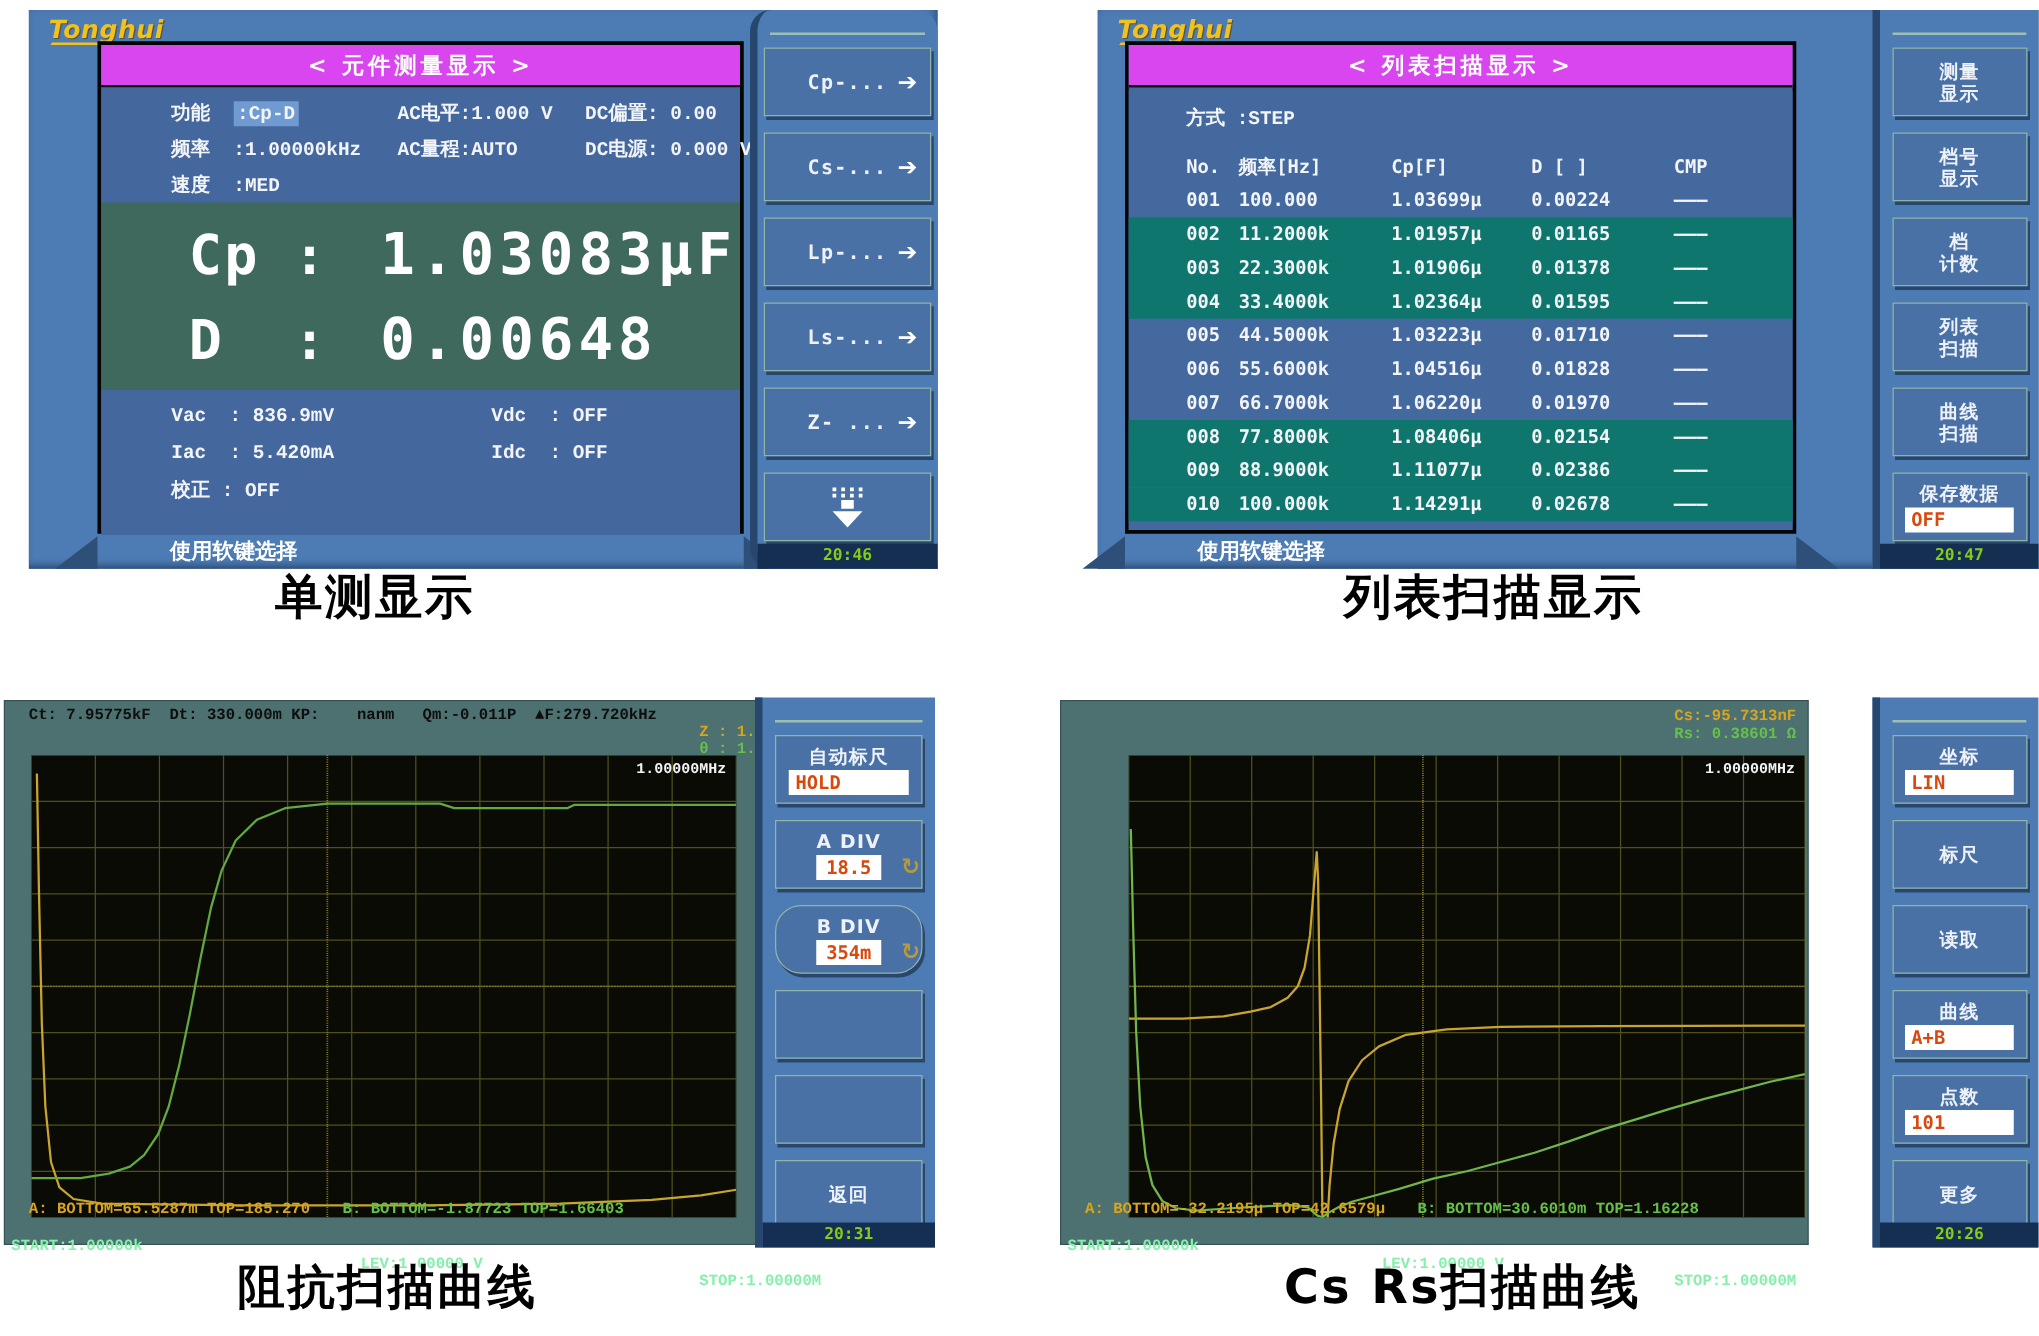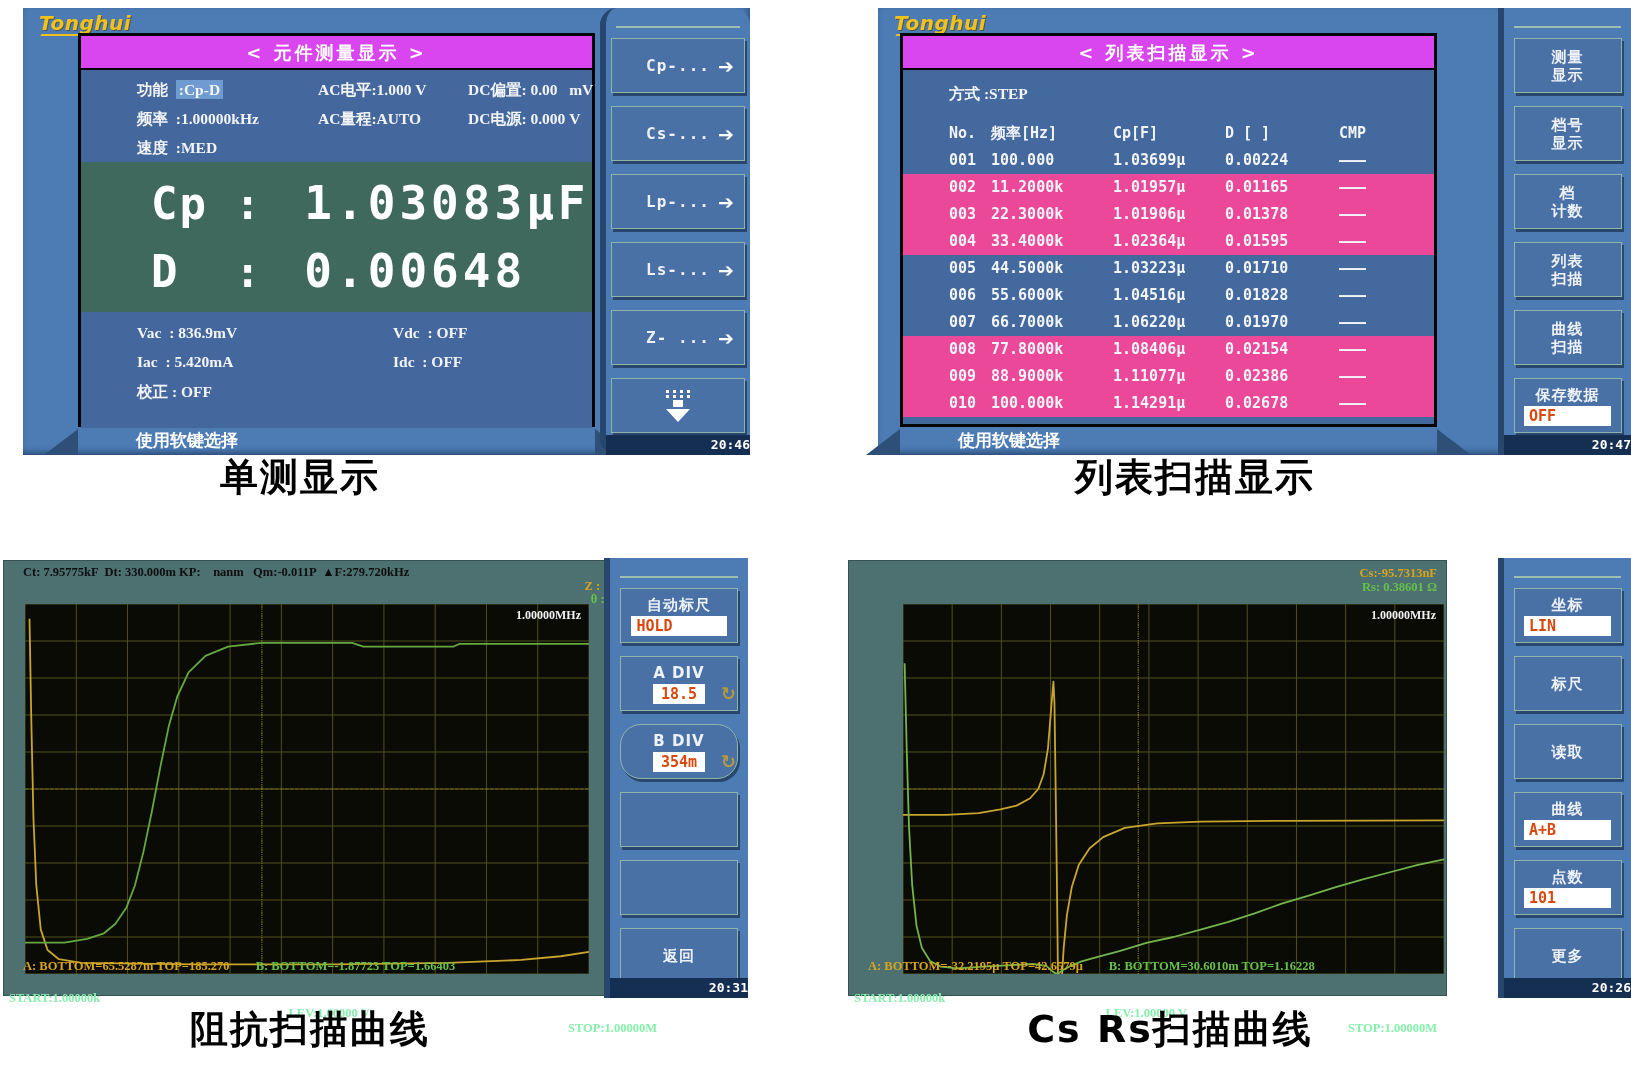--- a/index.html
+++ b/index.html
@@ -11,21 +11,21 @@
   .unit.blue { background:#4d7cb5; box-shadow: inset 0 -5px 7px -3px rgba(12,28,55,.55), inset -5px 0 7px -3px rgba(12,28,55,.35); }
 
   .logo { position:absolute; left:16px; top:3px; color:#f2c21c; font:italic bold 20px "DejaVu Sans",sans-serif;
           text-shadow:1px 1px 0 rgba(90,60,0,.6); letter-spacing:0.5px; }
   .logo::after { content:""; position:absolute; left:2px; right:8px; bottom:-1px; height:2px; background:#f2c21c; transform:skewX(-35deg); }
 
   .screen { position:absolute; border:3px solid #050505; background:#44689e; }
   .titlebar { height:34px; background:#d946ef; border-bottom:2px solid #050505; color:#fff;
               font-weight:bold; font-size:18px; line-height:33px; text-align:center; letter-spacing:3px; }
 
-  .lcd { font-family:Liberation Serif, serif; font-weight:bold; white-space:pre; }
+  .lcd { font-family:Liberation Mono, monospace; font-weight:bold; white-space:pre; }
 
   
   .tl-params { position:relative; height:92px; background:#44689e; }
   .p-cell { position:absolute; color:#f2f4f8; font-size:15.5px; }
   .r1 { top:10px; } .r2 { top:39px; } .r3 { top:68px; }
   .c1 { left:56px; } .c2 { left:237px; } .c3 { left:387px; }
   .hl { background:#6f9bd0; padding:1px 3px; }
   .tl-meas { position:relative; height:150px; background:#40695d; color:#fff; }
   .m-row { position:absolute; left:0; right:0; display:flex; align-items:baseline; }
   .m-row.first { top:14px; } .m-row.second { top:82px; }
@@ -58,28 +58,28 @@
   .sk-value { background:#ffffff; color:#d8490f; font:bold 15px "DejaVu Sans Mono",monospace;
               padding:1px 5px; min-width:52px; text-align:center; white-space:pre; }
   .sk-value.full { width:82%; text-align:left; }
   .sk-knob { position:absolute; right:1px; color:#b39a3a; font-size:18px; font-family:"DejaVu Sans",sans-serif; }
   .pd-wrap { display:flex; flex-direction:column; align-items:center; gap:2px; }
   .pd-dots { display:flex; gap:4px; }
   .pd-dots i { width:3px; height:3px; background:#fff; }
   .pd-stem { width:10px; height:7px; background:#fff; }
   .pd-head { width:0; height:0; border-left:12px solid transparent; border-right:12px solid transparent; border-top:13px solid #fff; }
   .time-strip { position:absolute; left:0; right:0; bottom:0; height:20px; background:#152f52;
-                color:#ffffff; font:bold 13px "DejaVu Sans Mono",monospace; text-align:right; line-height:20px; }
+                color:#84cc16; font:bold 13px "DejaVu Sans Mono",monospace; text-align:center; line-height:20px; }
 
   
   .table-zone { position:absolute; left:0; right:0; top:36px; bottom:0; background:#43699e; }
   .mode-row { position:absolute; left:46px; top:12px; color:#f2f4f8; font-size:15.5px; }
   .t-body { position:absolute; left:0; right:0; top:48px; }
   .t-row { position:relative; height:27px; }
-  .t-row.band-green { background:#ec4899; }
+  .t-row.band-green { background:#0f766e; }
   .t-row.band-blue { background:transparent; }
   .tcol { position:absolute; top:4px; color:#f2f4f8; font:bold 15px "DejaVu Sans Mono","DejaVu Sans",monospace; white-space:pre; }
   .tcol0{left:46px;} .tcol1{left:88px;} .tcol2{left:210px;} .tcol3{left:322px;} .tcol4{left:436px;}
 
   
   .graph-screen { position:absolute; background:#4d7170; box-shadow:inset 0 0 0 1px rgba(20,40,40,.4); }
   .g-head1 { position:absolute; left:20px; top:5px; color:#0e0e0e; font-size:12.5px; }
   .g-read { position:absolute; right:10px; font-size:12.5px; }
   .g-z { top:19px; color:#d7a51f; } .g-theta { top:32px; color:#66c14a; }
   .g-cs { top:6px; color:#d7a51f; } .g-rs { top:20px; color:#66c14a; }

